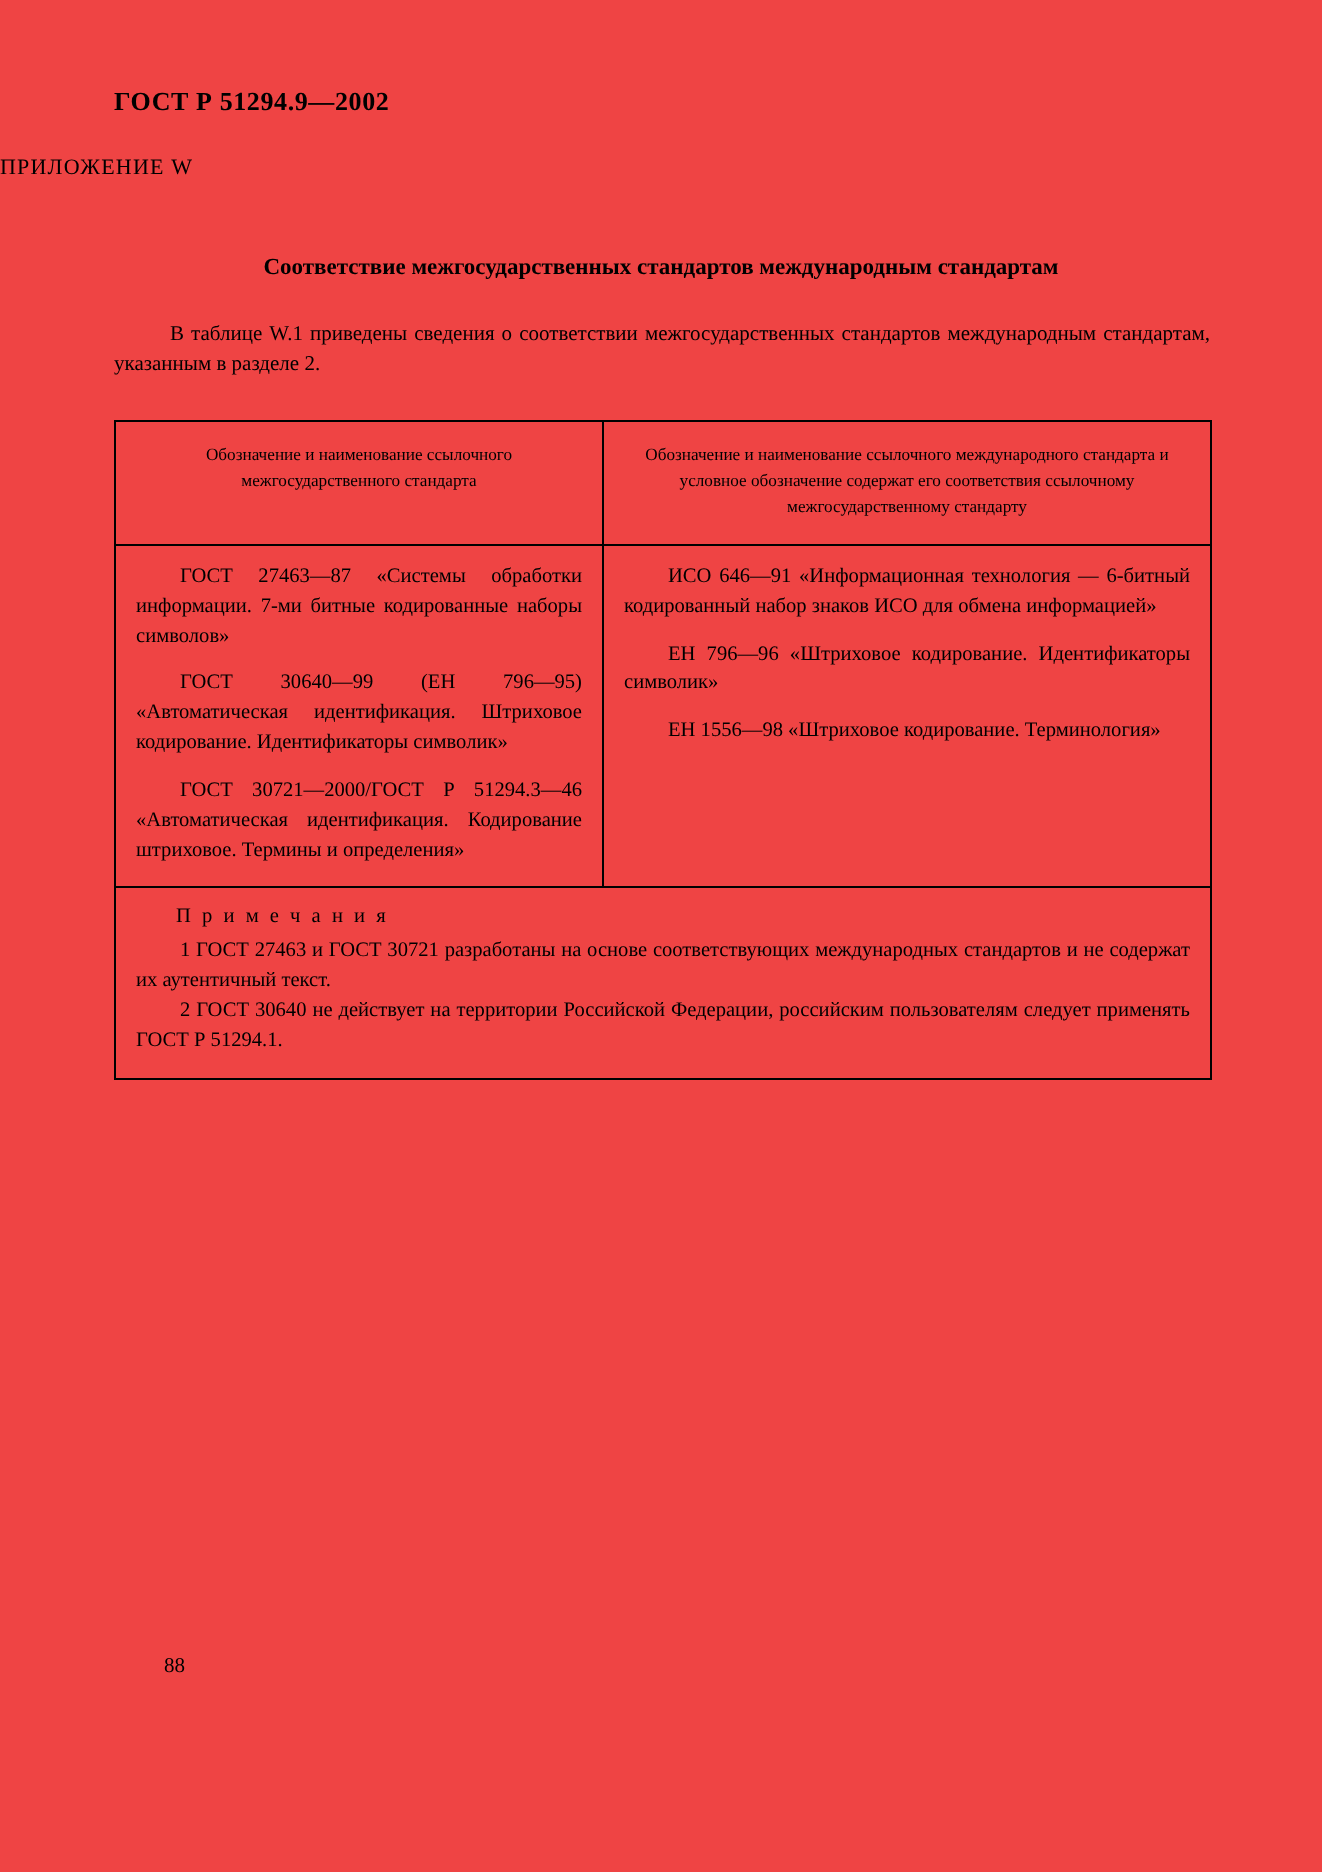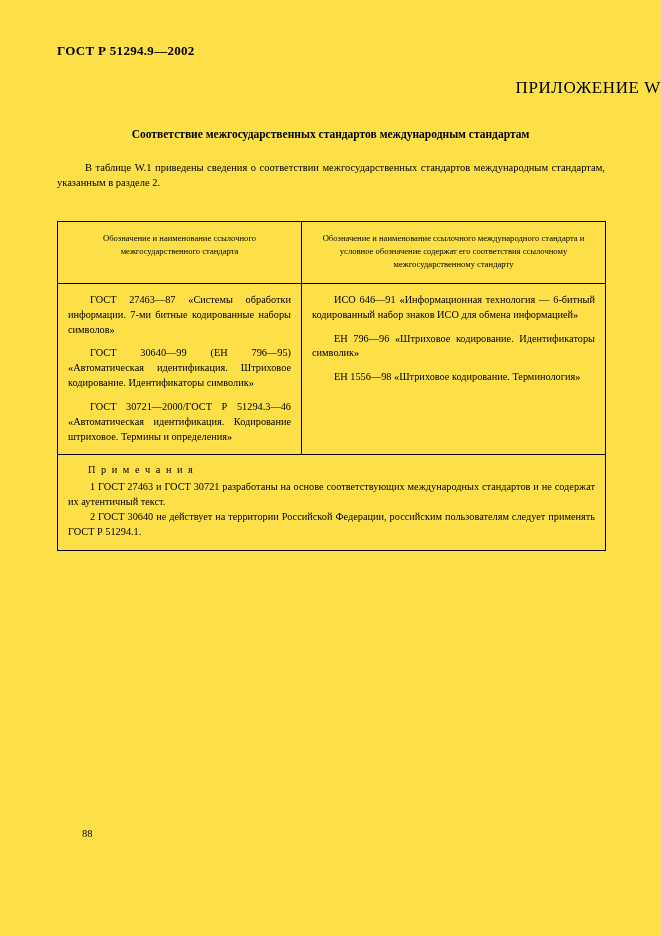--- a/index.html
+++ b/index.html
@@ -13,38 +13,38 @@
     position: relative;
     font-family: "Liberation Serif", serif;
     color: #000000;
     overflow: hidden;
   }
   .page {
     position: absolute;
     left: 0; top: 0;
     width: 661px;
     height: 936px;
-    background: #fde047;
+    background: #ef4444;
   }
   .doc-header {
     position: absolute;
     left: 57px;
     top: 43px;
     font-family: "Liberation Serif", serif;
     font-size: 13px;
     font-weight: bold;
     letter-spacing: 0.3px;
   }
   .appendix-title {
     position: absolute;
     left: 0;
     top: 78px;
     width: 661px;
-    text-align: right;
-    font-size: 17px;
+    text-align: left;
+    font-size: 11px;
     letter-spacing: 0.6px;
   }
   .appendix-sub {
     position: absolute;
     left: 0;
     top: 93px;
     width: 661px;
     text-align: center;
     font-size: 10px;
   }
@@ -73,21 +73,21 @@
     top: 202px;
     width: 548px;
     font-size: 10px;
   }
   .table-caption .spaced {
     letter-spacing: 1.6px;
   }
   .tbl {
     position: absolute;
     left: 57px;
-    top: 221px;
+    top: 210px;
     width: 548px;
     border-collapse: collapse;
     table-layout: fixed;
   }
   .tbl td {
     border: 1px solid #000000;
     vertical-align: top;
     padding: 0;
   }
   .hdr-cell {

